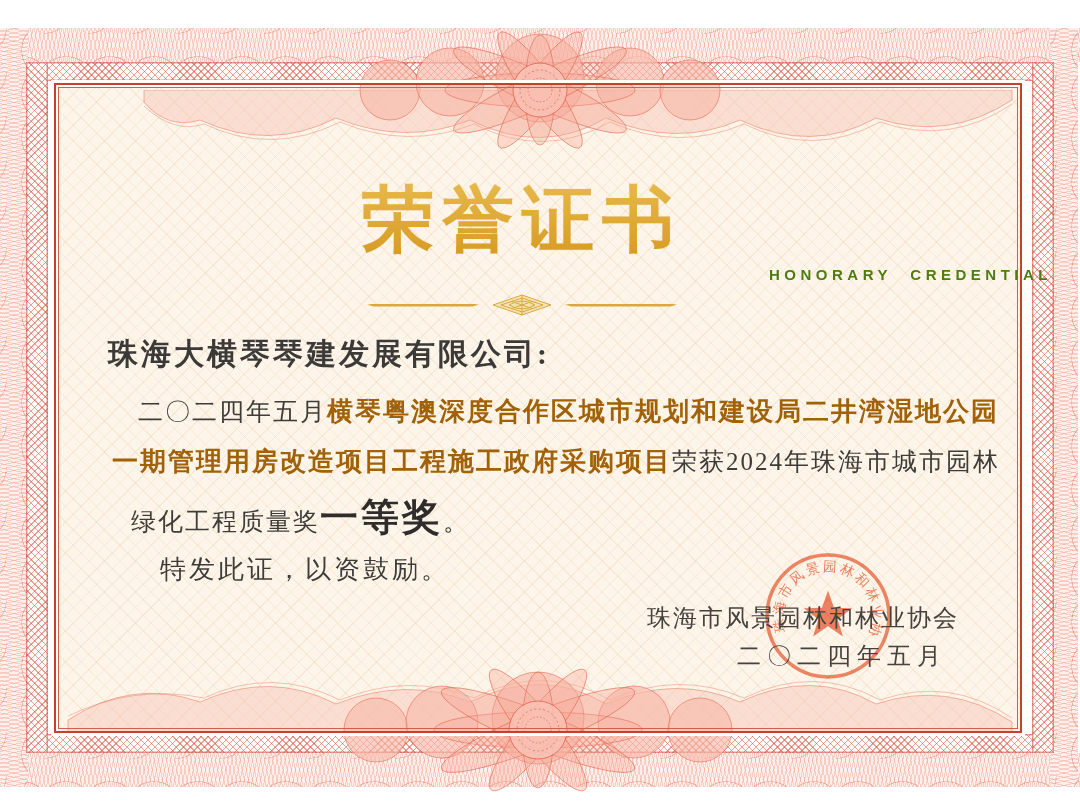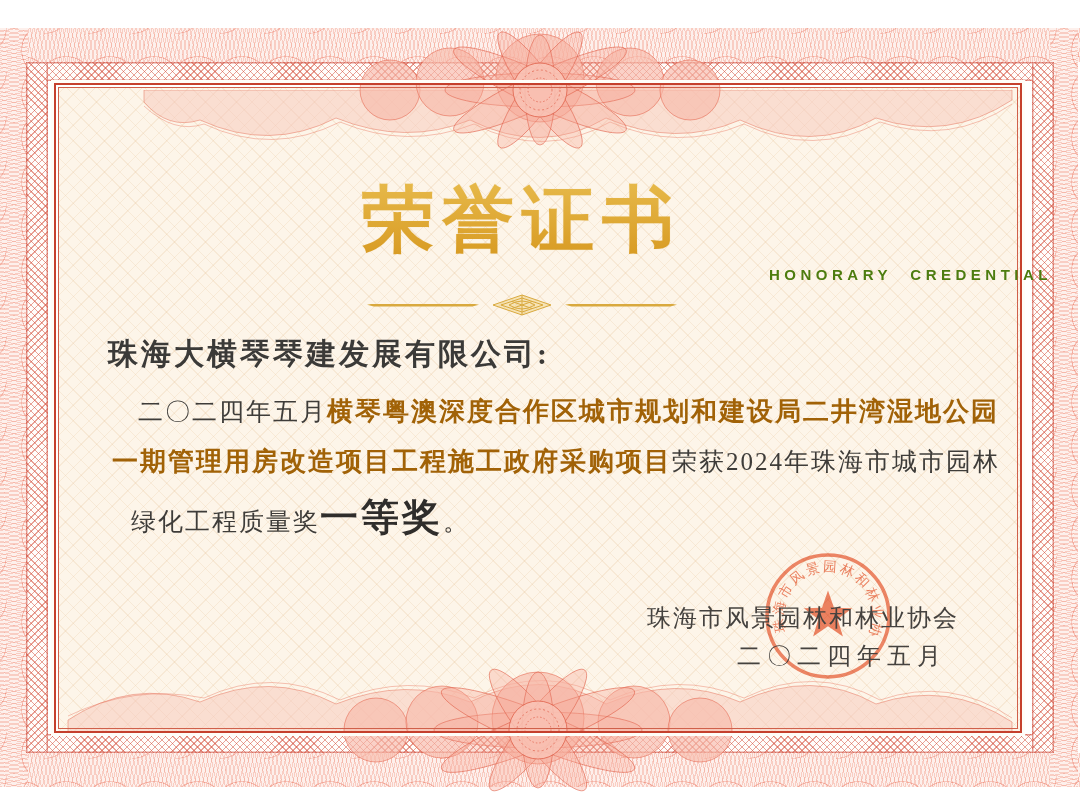--- a/index.html
+++ b/index.html
@@ -182,20 +182,21 @@
   </div>
 
   <div class="abs recipient">珠海大横琴琴建发展有限公司:</div>
 
   <div class="abs bodyline b1"><span>二〇二四年五月</span><span class="bold">横琴粤澳深度合作区城市规划和建设局二井湾湿地公园</span></div>
 
   <div class="abs bodyline b2"><span class="bold">一期管理用房改造项目工程施工政府采购项目</span><span>荣获2024年珠海市城市园林</span></div>
 
   <div class="abs bodyline b3"><span>绿化工程质量奖</span><span class="award">一等奖</span><span>。</span></div>
 
+  <div class="abs closing">特发此证，以资鼓励。</div>
 
   <svg class="seal" viewBox="0 0 130 130">
     <circle cx="65" cy="65" r="60" fill="none" stroke="#e8653f" stroke-width="3.5" opacity=".9"></circle>
     <polygon points="65,40 70.9,56.9 88.8,57.3 74.5,68.1 79.7,85.2 65,75 50.3,85.2 55.5,68.1 41.2,57.3 59.1,56.9" fill="#e8653f" opacity=".92"></polygon>
     <defs>
       <path id="sealArc" d="M 23.7,80 A 44,44 0 1 1 106.3,80" fill="none"></path>
     </defs>
     <text font-size="13.5" fill="#e8653f" opacity=".92" letter-spacing="2.4" font-family="Liberation Serif, DejaVu Serif, serif">
       <textPath href="#sealArc" startOffset="0">珠海市风景园林和林业协会</textPath>
     </text>

